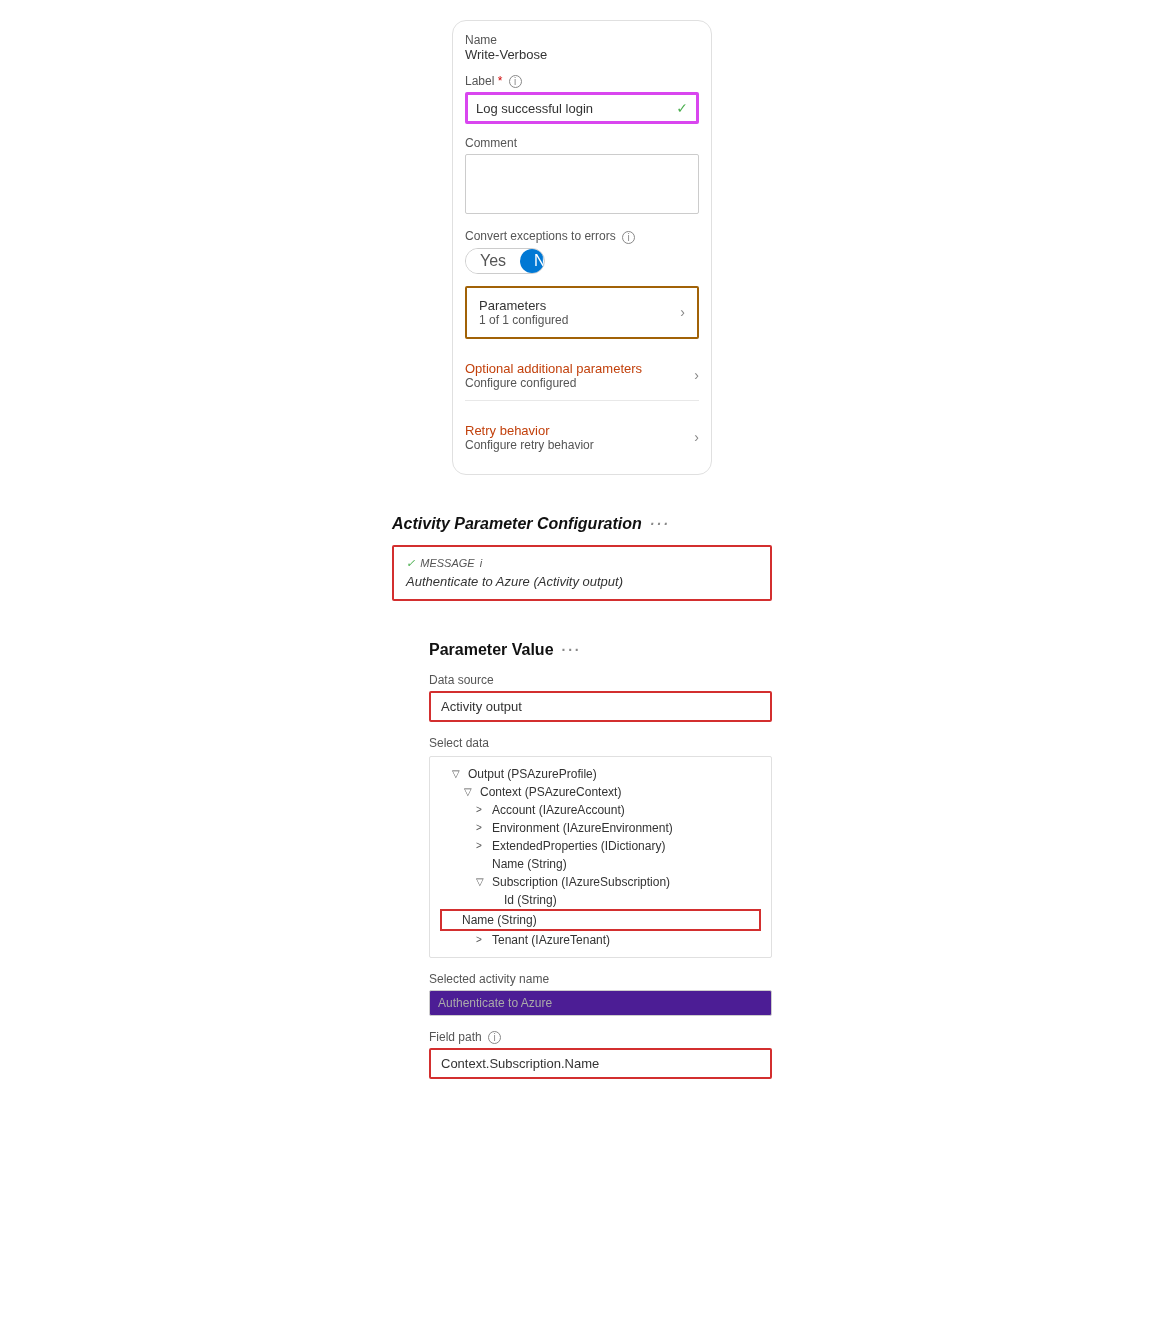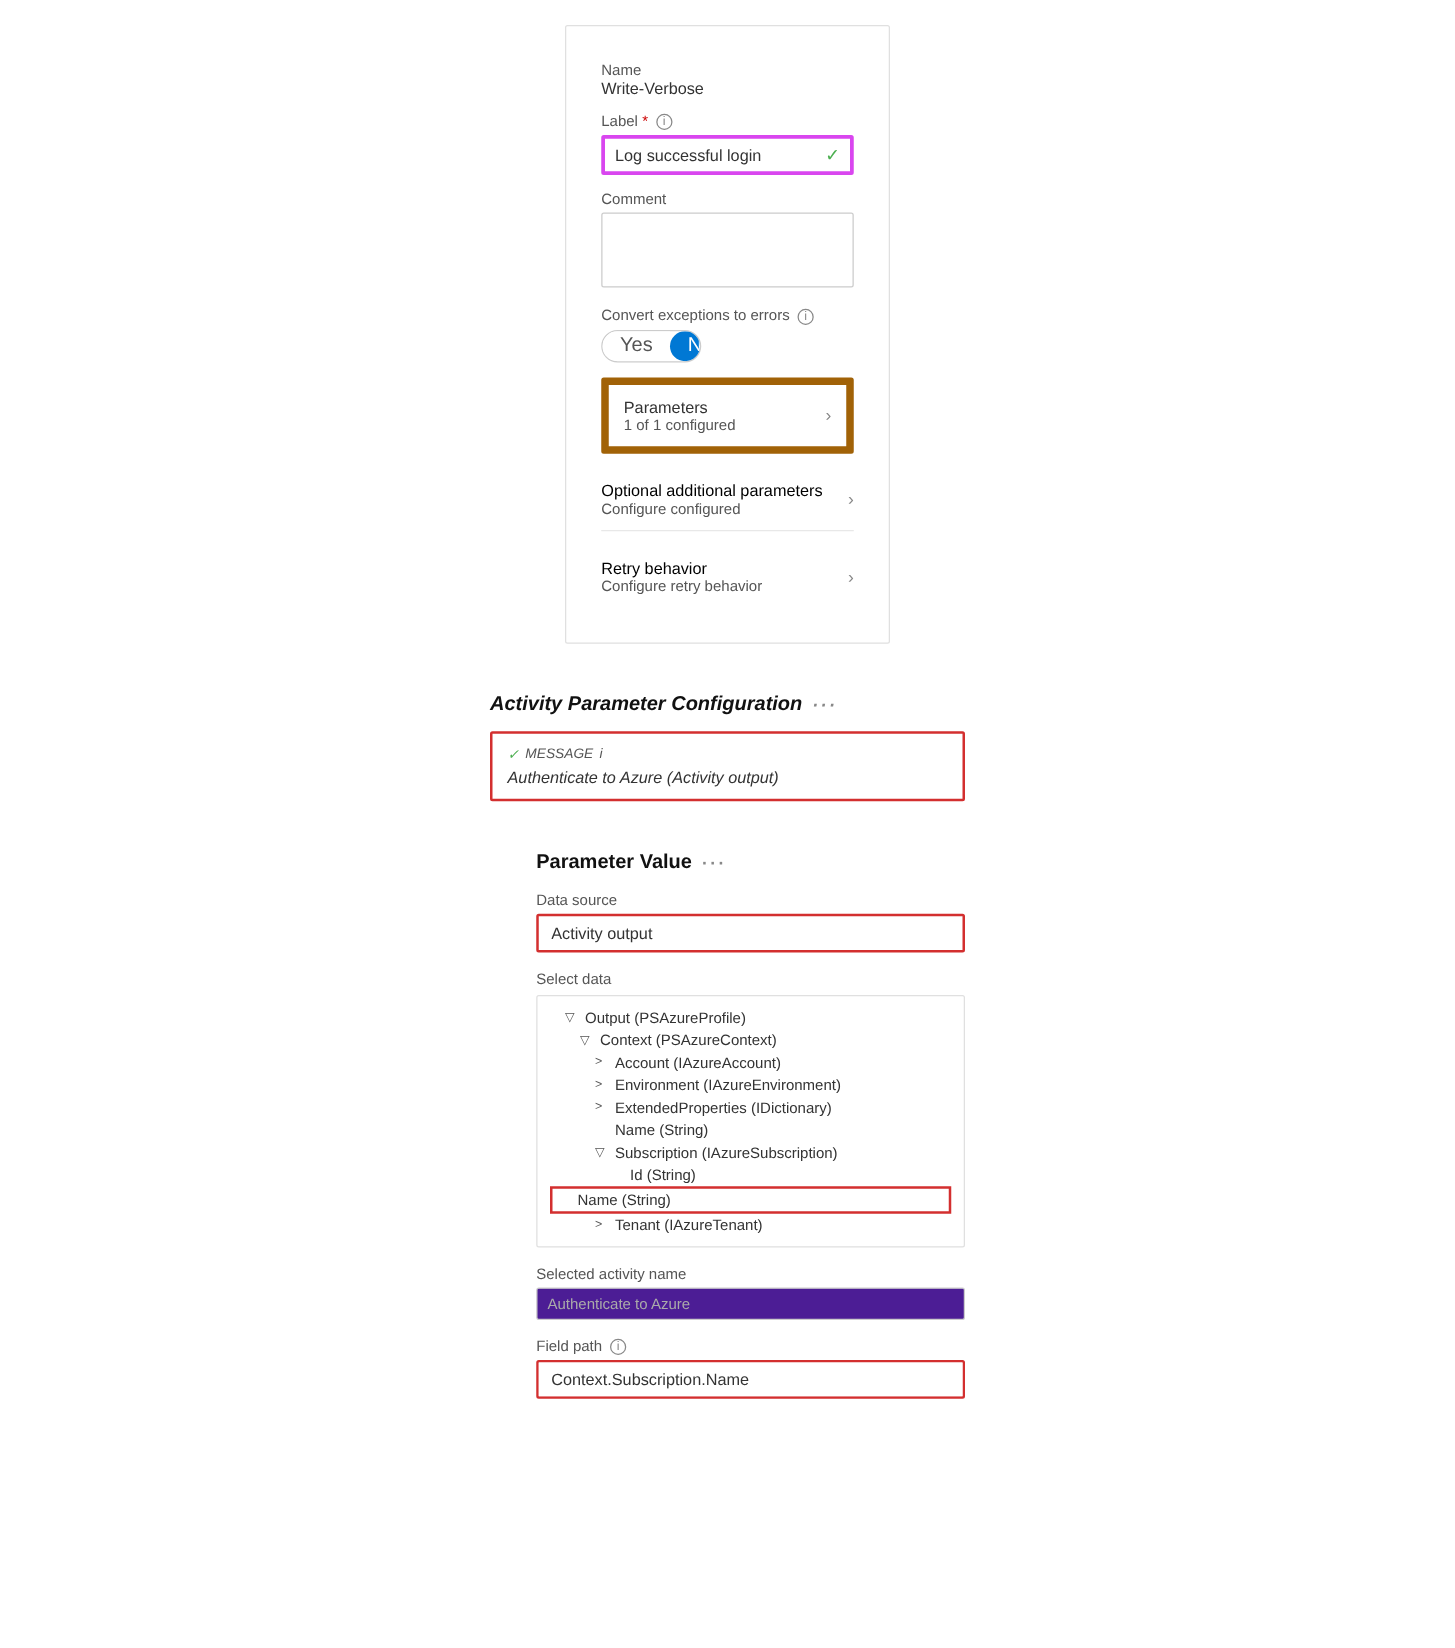--- a/index.html
+++ b/index.html
@@ -18,22 +18,22 @@
       align-items: center;
       padding: 20px 0 40px 0;
       gap: 40px;
     }
 
     
     .top-panel {
       width: 260px;
       background: #fff;
       border: 1px solid #e0e0e0;
-      border-radius: 2px;
-      padding: 28px;
+      border-radius: 14px;
+      padding: 12px;
       display: flex;
       flex-direction: column;
       gap: 12px;
     }
 
     .field-label {
       font-size: 12px;
       color: #555;
       margin-bottom: 4px;
     }
@@ -105,21 +105,21 @@
       color: #555;
     }
     .toggle-btn.active {
       background: #0078d4;
       color: #fff;
       border-radius: 20px;
     }
 
     
     .parameters-box {
-      border: 6px solid #a16207;
+      border: 2px solid #a16207;
       border-radius: 2px;
       padding: 10px 12px;
       display: flex;
       align-items: center;
       justify-content: space-between;
       cursor: pointer;
     }
     .parameters-box .param-text .param-title {
       font-size: 13px;
       color: #333;
@@ -140,21 +140,21 @@
       justify-content: space-between;
       padding: 10px 0 10px 0;
       border-bottom: 1px solid #e8e8e8;
       cursor: pointer;
     }
     .section-row:last-child {
       border-bottom: none;
     }
     .section-row .row-text .row-title {
       font-size: 13px;
-      color: #000000;
+      color: #c2410c;
     }
     .section-row .row-text .row-sub {
       font-size: 12px;
       color: #555;
     }
 
     
     .activity-config-section {
       width: 380px;
       display: flex;

